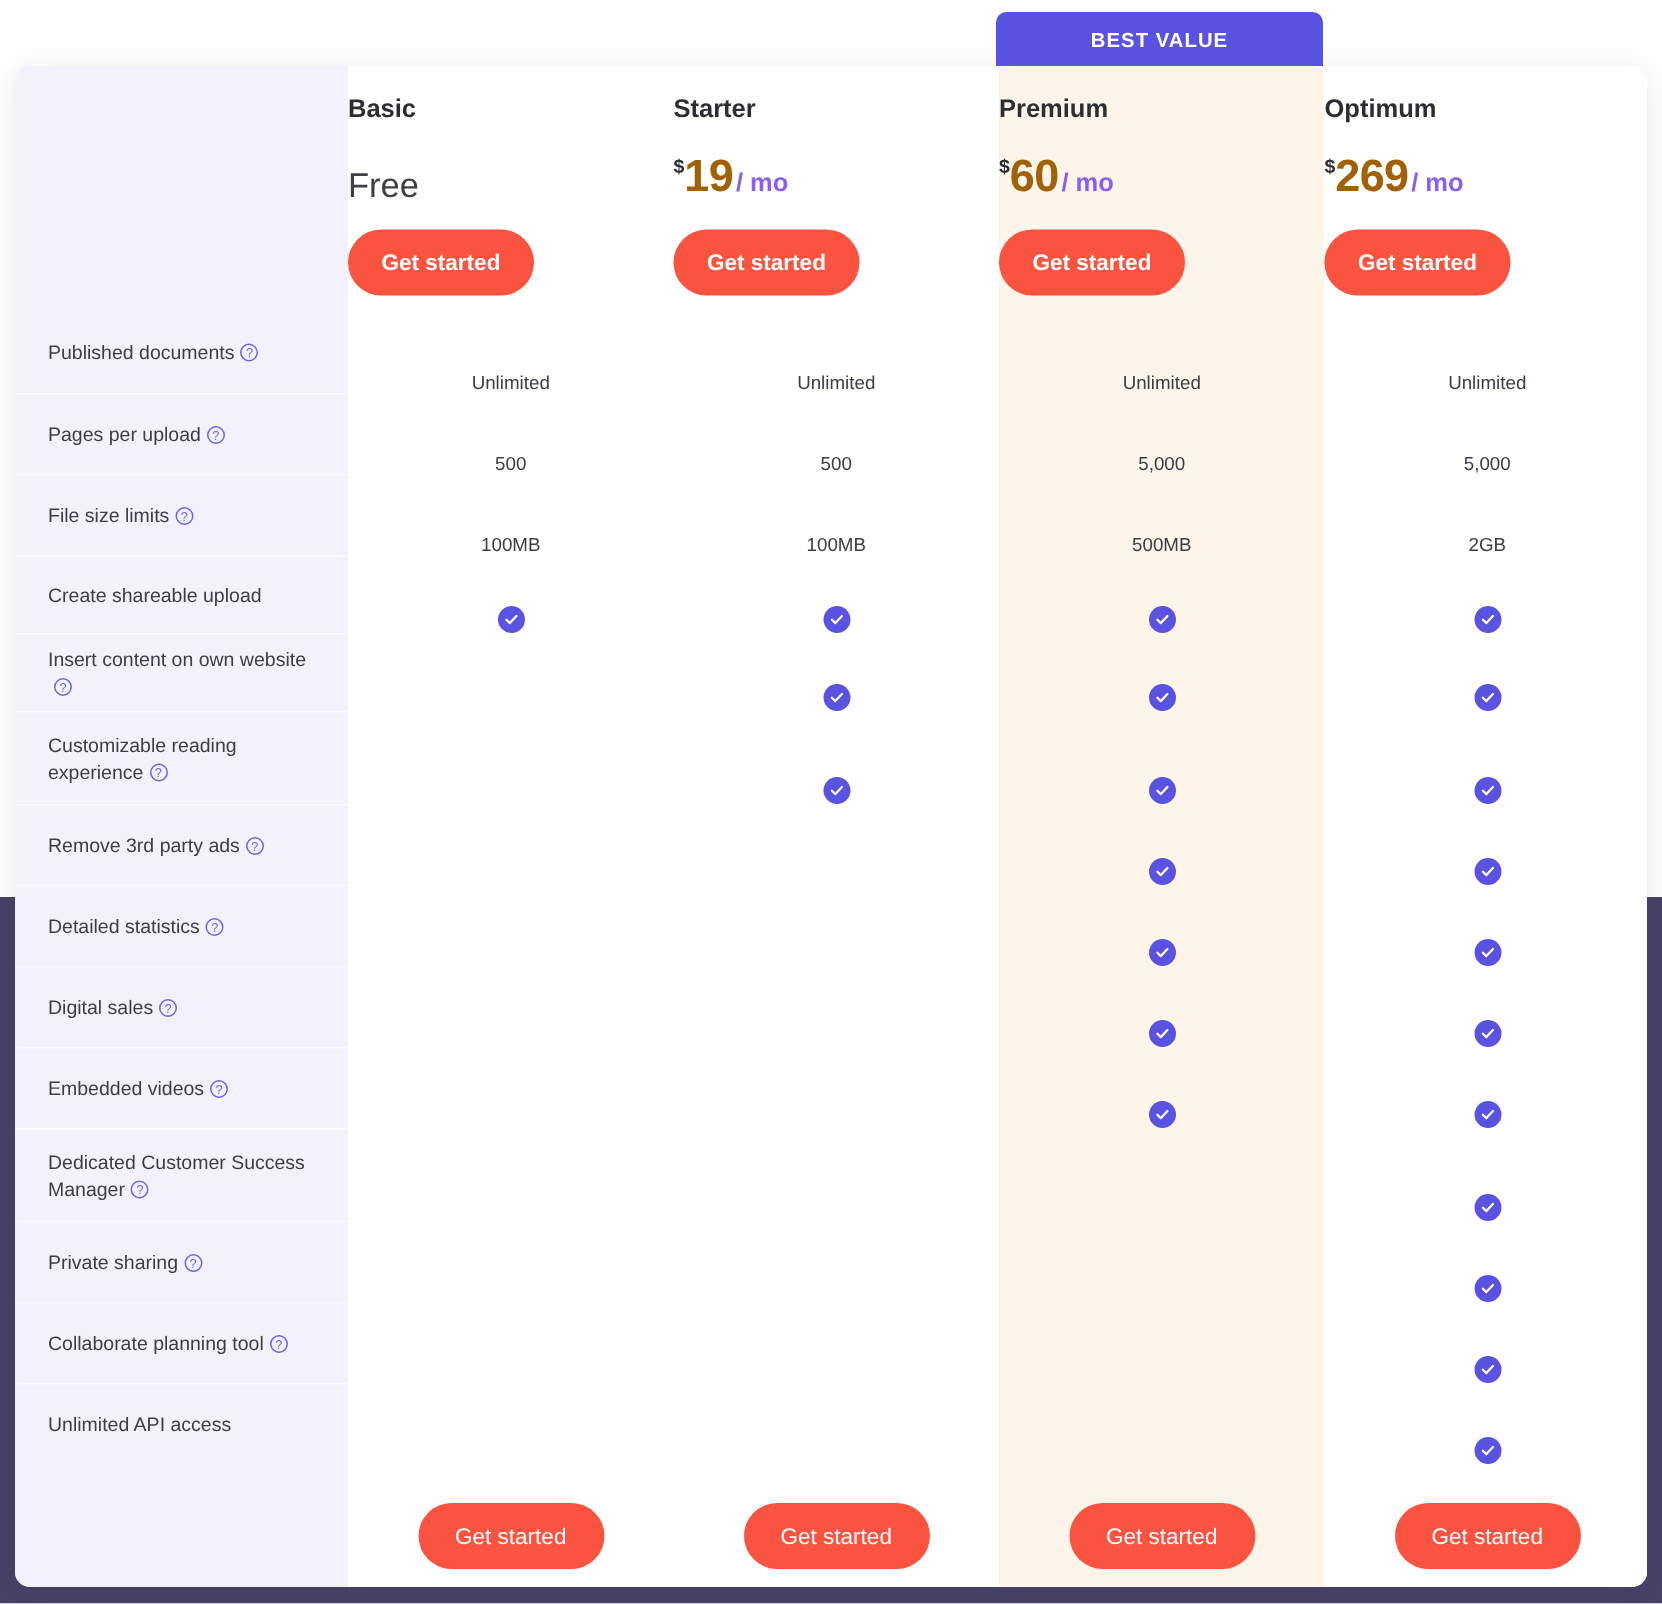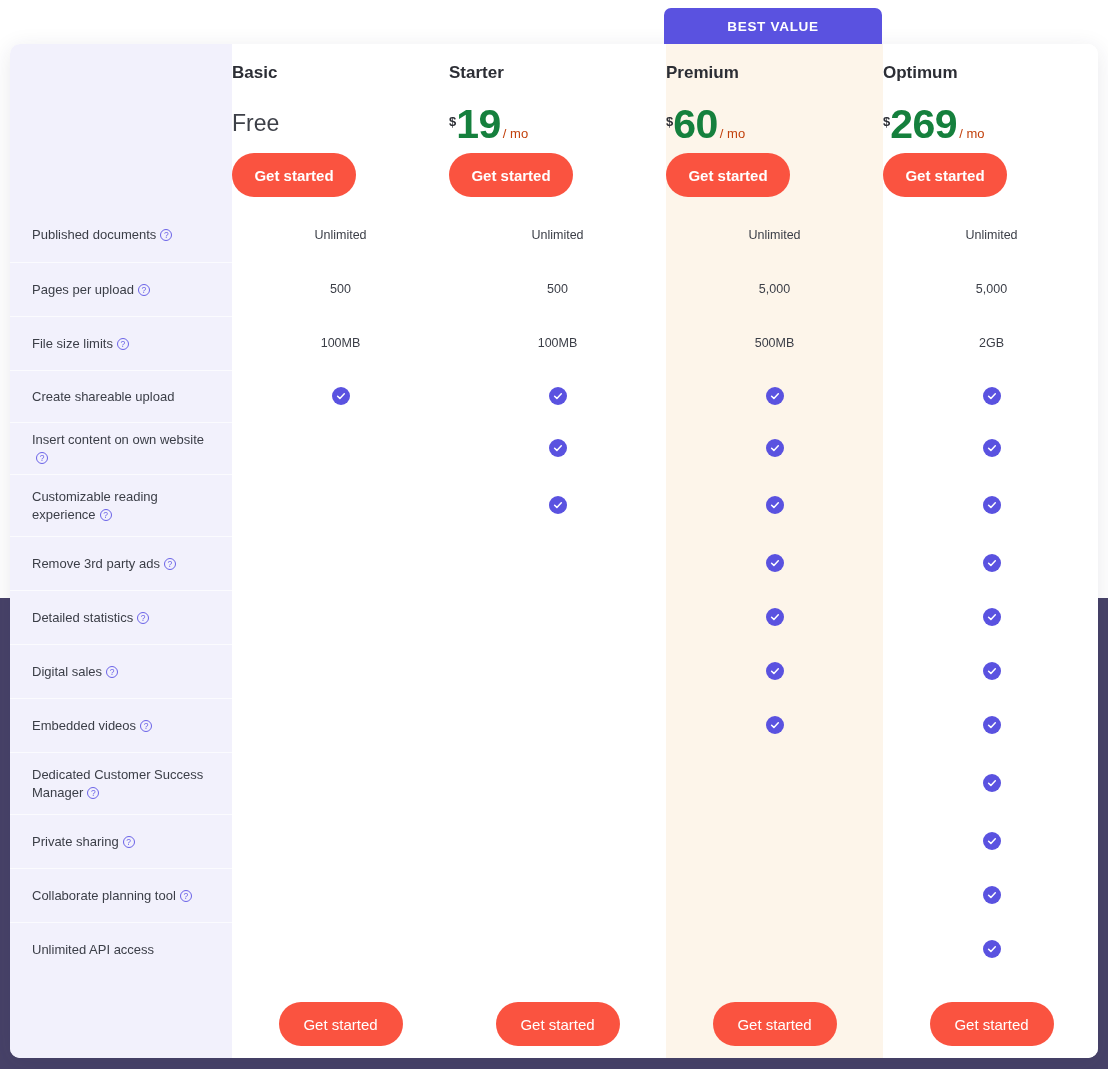--- a/index.html
+++ b/index.html
@@ -116,29 +116,30 @@
     line-height: 44px;
   }
   .price-cur {
     font-size: 13px;
     font-weight: bold;
     color: #2c2e35;
     position: relative;
     top: -12px;
   }
   .price-amt {
-    font-size: 41px;
+    font-size: 30px;
     font-weight: bold;
-    color: #15803d;
+    color: #a16207;
     letter-spacing: -0.5px;
   }
   .price-per {
-    font-size: 13px;
-    color: #c2410c;
+    font-size: 17px;
+    color: #8b5cf6;
     margin-left: 2px;
+    font-weight: bold;
   }
   .cta-top {
     margin-top: 8px;
     width: 124px;
     height: 44px;
     border: none;
     border-radius: 22px;
     background: #fa5340;
     color: #ffffff;
     font-family: "Liberation Sans", sans-serif;
@@ -171,21 +172,21 @@
     text-align: center;
     margin-left: 4px;
     vertical-align: 1px;
     cursor: pointer;
   }
 
   
   .val-row {
     flex: none;
     display: flex;
-    align-items: center;
+    align-items: flex-end;
     justify-content: center;
     font-size: 12.5px;
     color: #3b3e47;
   }
   .check {
     width: 18px;
     height: 18px;
     border-radius: 50%;
     background: #5a52e0;
     display: flex;

